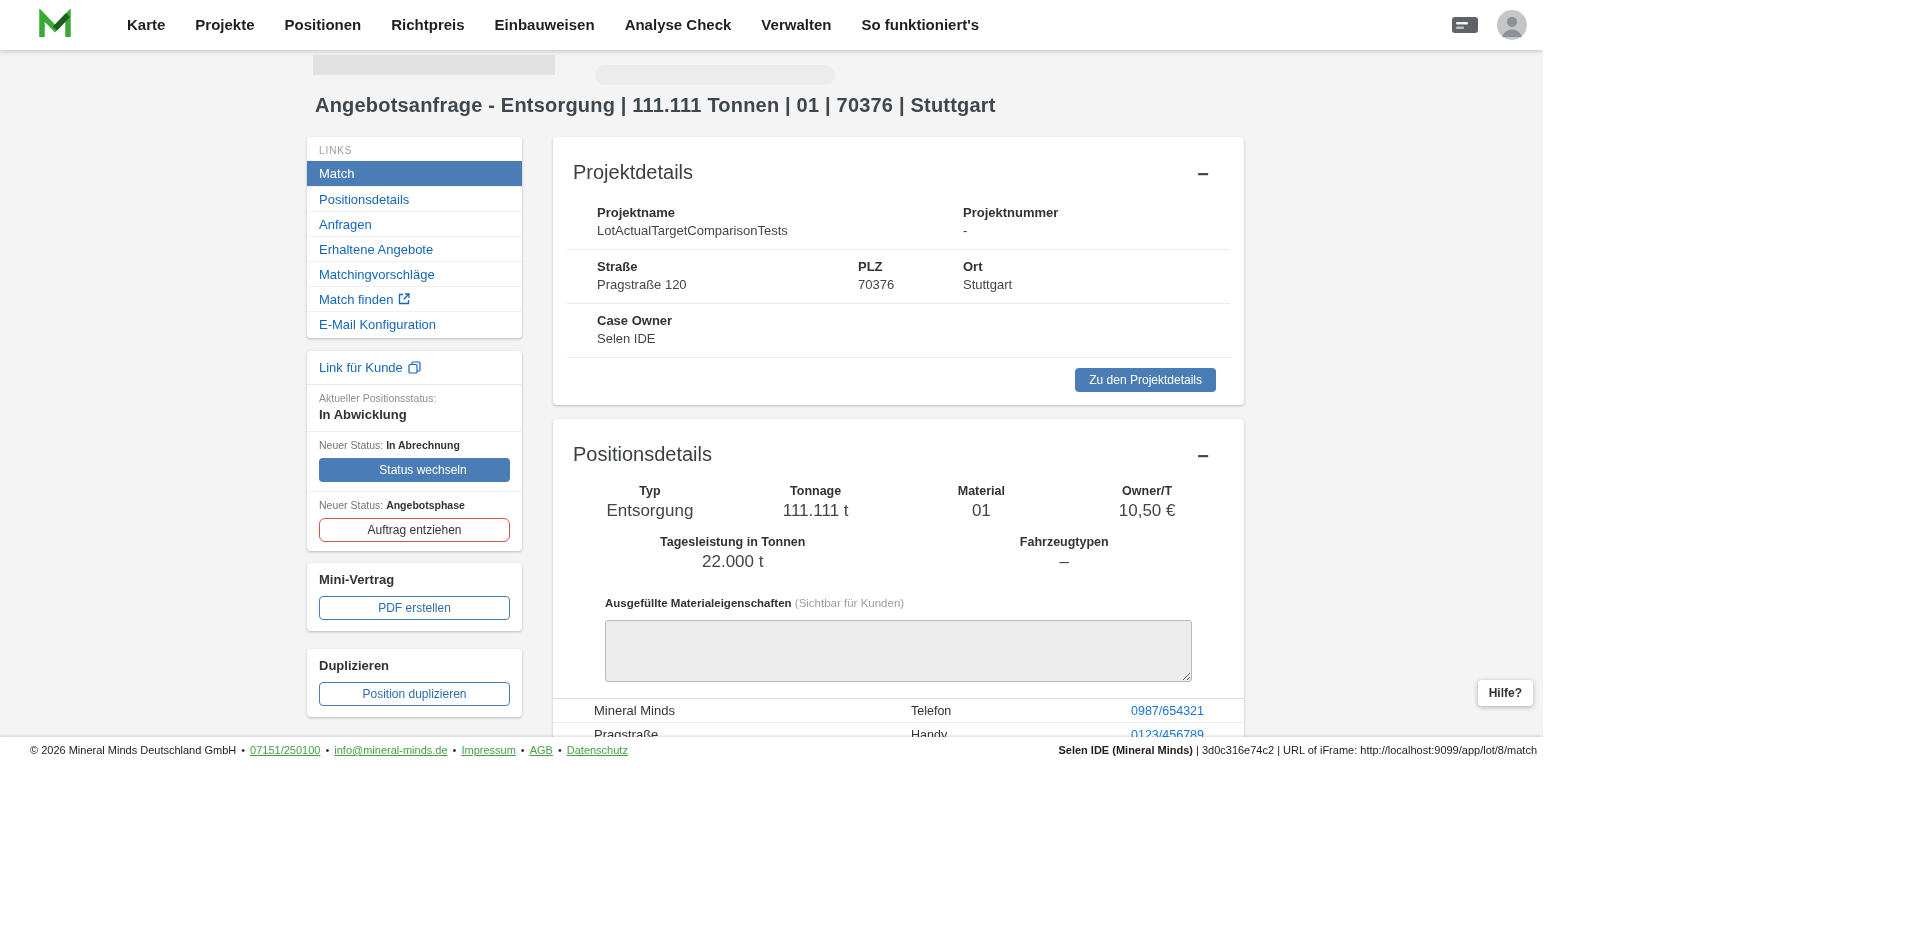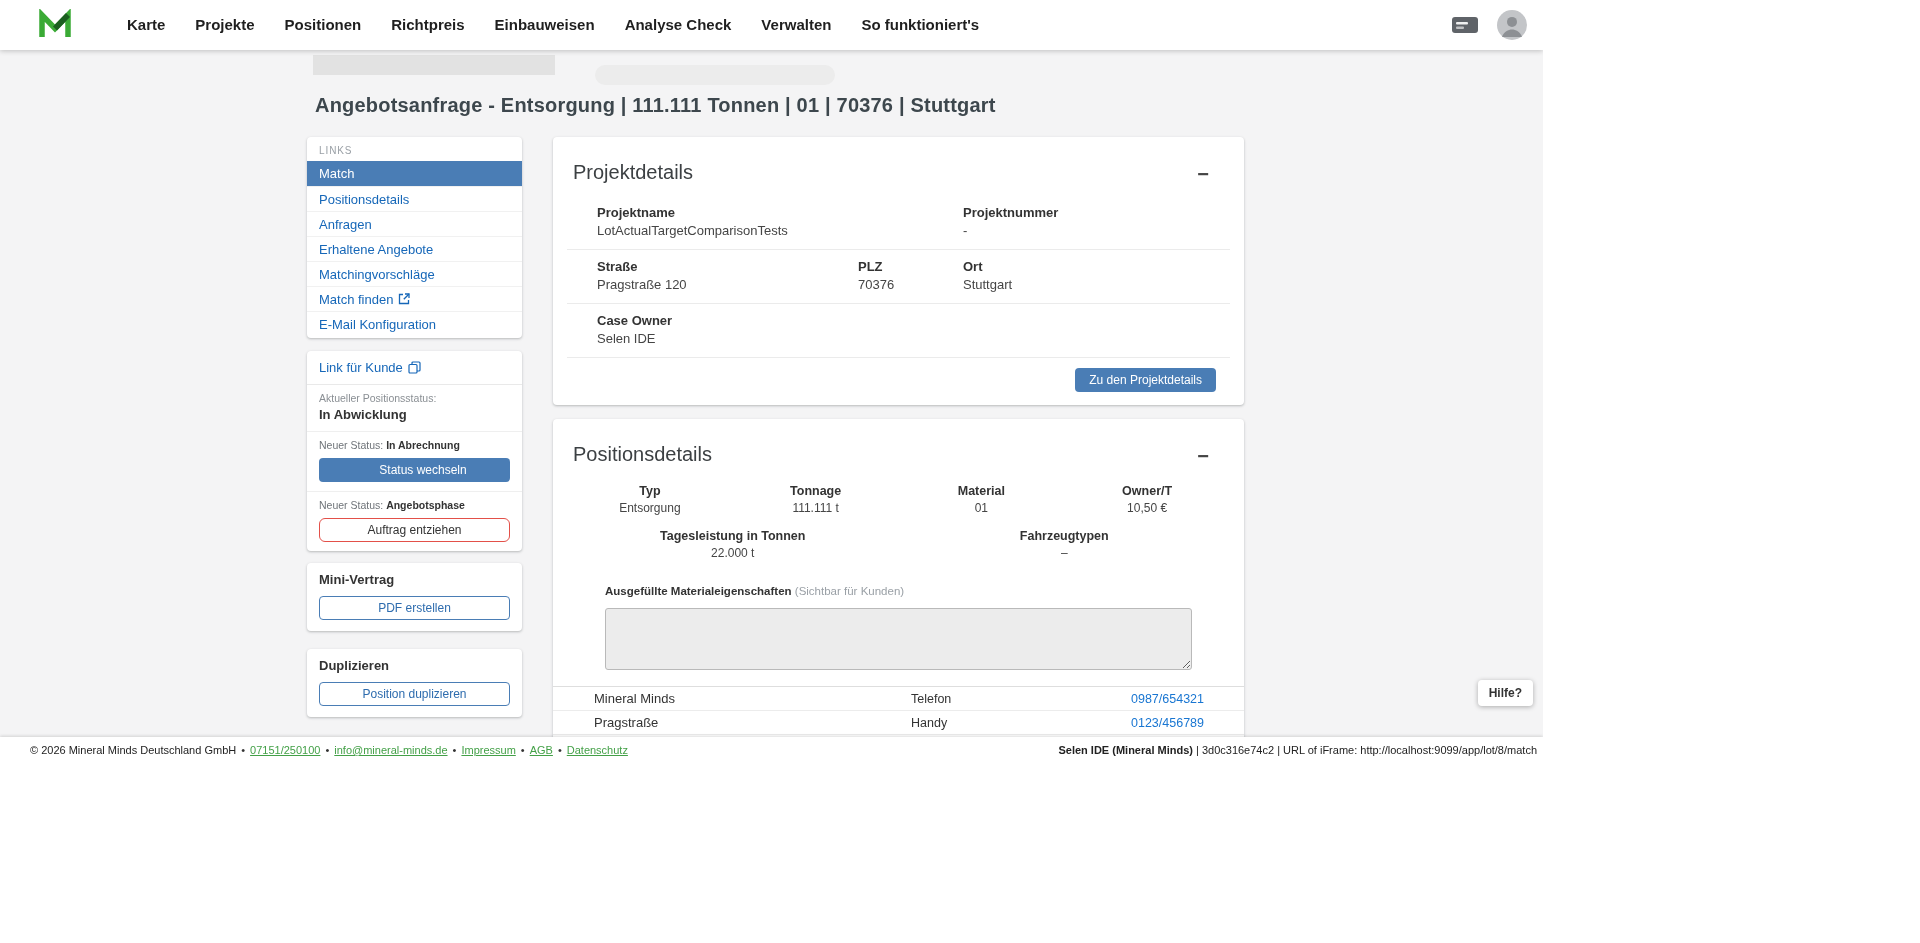--- a/index.html
+++ b/index.html
@@ -104,21 +104,21 @@
   .flabel { font-size:13px; font-weight:700; color:#333; }
   .fvalue { font-size:13px; color:#454545; margin-top:3px; }
   .card-actions { display:flex; justify-content:flex-end; padding:10px 28px 13px; }
   .btn-inline { width:auto; padding:0 14px; }
 
   .position-card { height:341px; overflow:hidden; margin-bottom:0; }
   .pfields { margin:12px 14px 0; }
   .prow { display:grid; grid-template-columns:repeat(4,1fr); text-align:center; margin-bottom:14px; }
   .pcell-wide { grid-column:span 2; }
   .plabel { font-size:12.5px; font-weight:700; color:#333; }
-  .pvalue { font-size:12px; color:#454545; margin-top:3px; }
+  .pvalue { font-size:17px; color:#454545; margin-top:3px; }
 
   .mat-label { margin:25px 0 0 52px; font-size:11.5px; font-weight:700; color:#333; }
   .mat-hint { color:#9aa0a6; font-weight:400; }
   .mat-textarea {
     display:block; margin:11px 0 0 52px; width:587px; height:62px;
     background:#ececec; border:1px solid #b9b9b9; border-radius:3px;
     resize:both; font-family:inherit; font-size:13px; padding:6px;
   }
 
   .contact { margin-top:16px; border-top:1px solid #dedede; }

